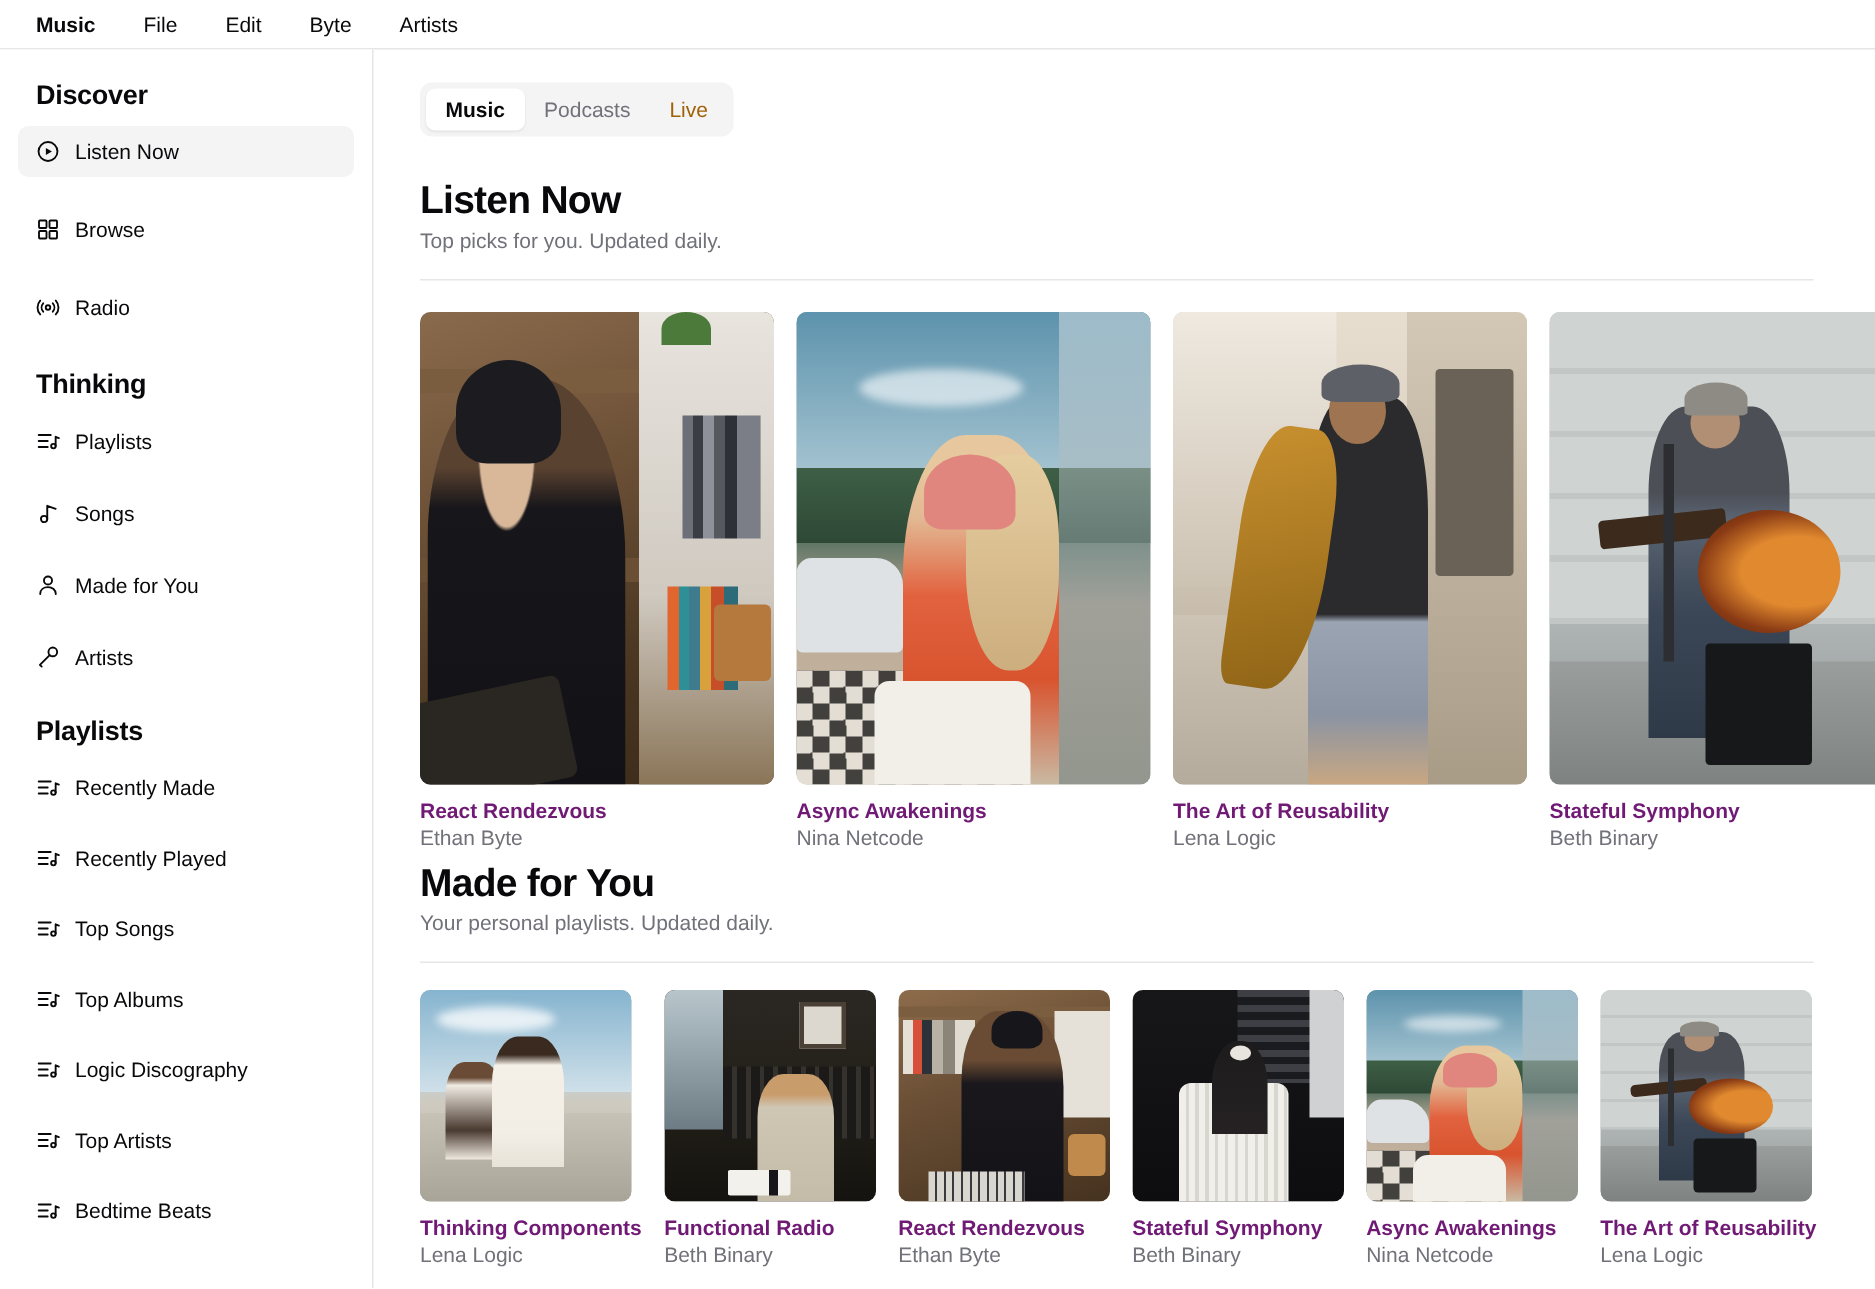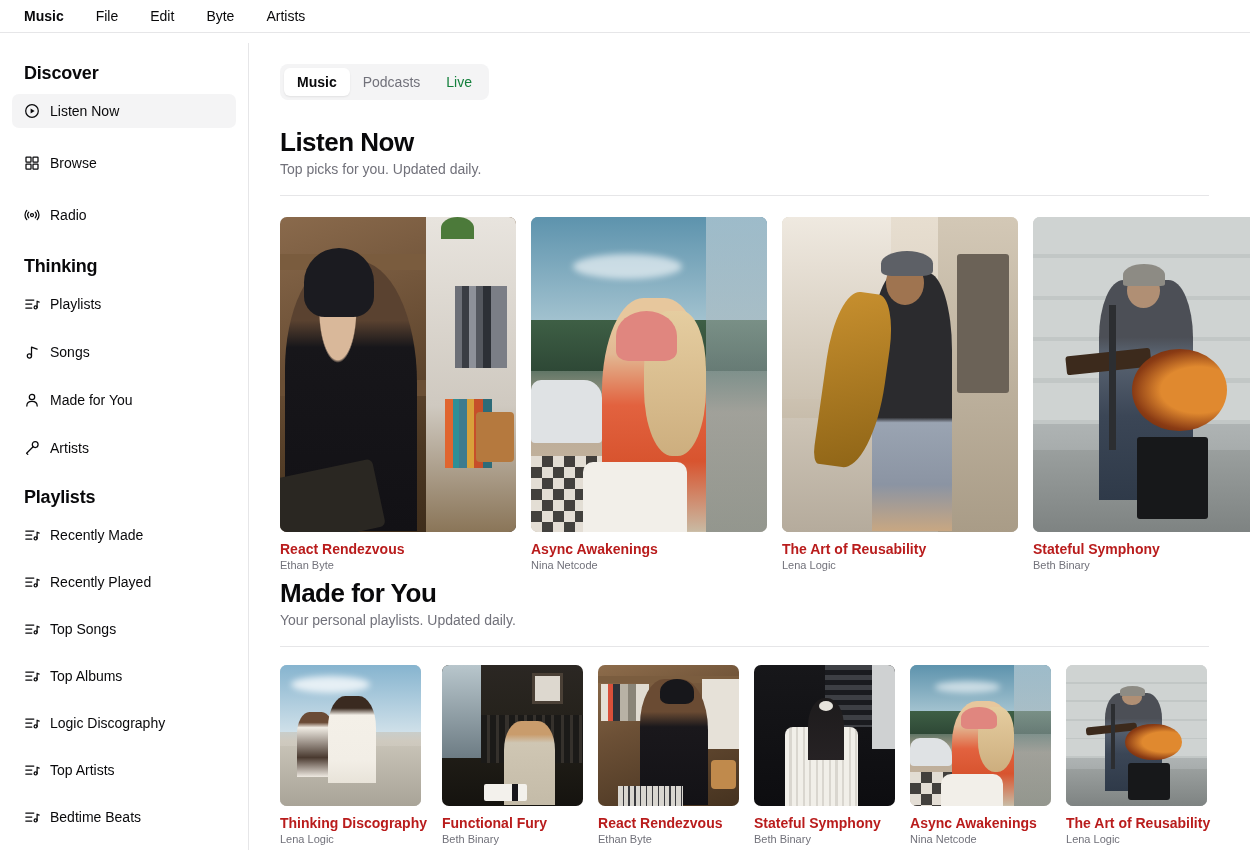--- a/index.html
+++ b/index.html
@@ -24,21 +24,21 @@
   .menu-item {
     font-size: 14px;
     padding: 4px 16px;
     color: #09090b;
     cursor: default;
     white-space: nowrap;
   }
   .menu-item.brand { font-weight: 700; }
 
   
-  .shell { display: flex; height: 826px; align-items: center; }
+  .shell { display: flex; height: 826px; }
 
   
   .sidebar {
     width: 249px;
     flex: 0 0 249px;
     border-right: 1px solid #e6e6e8;
     padding: 14px 12px 0 12px;
     overflow: hidden;
     background: #fff;
   }
@@ -102,21 +102,21 @@
     color: #71717a;
     cursor: default;
     line-height: 18px;
   }
   .tab.active {
     background: #ffffff;
     color: #09090b;
     font-weight: 700;
     box-shadow: 0 1px 2px rgba(0,0,0,.08);
   }
-  .tab.disabled { color: #15803d; }
+  .tab.disabled { color: #a16207; }
 
   .add-btn {
     display: inline-flex;
     align-items: center;
     gap: 8px;
     background: #f4610f;
     color: #ffffff;
     font-size: 14px;
     font-weight: 700;
     border: none;
@@ -156,25 +156,25 @@
     overflow: hidden;
     position: relative;
     background: #d6d3d0;
   }
   .album.large .art { width: 236px; height: 315px; }
   .album.small .art { width: 141px; height: 141px; }
   .album-title {
     font-size: 14px;
     font-weight: 700;
     margin-top: 9px;
-    color: #b91c1c;
+    color: #701a75;
     white-space: nowrap;
   }
   .album-artist {
-    font-size: 11px;
+    font-size: 14px;
     color: #71717a;
     margin-top: 2px;
     white-space: nowrap;
   }
 
   
   .art .scene { position: absolute; inset: 0; }
   .art .layer { position: absolute; }
 
   
@@ -519,34 +519,34 @@
             <div class="album small">
               <div class="art">
                 <div class="scene sc-duo">
                   <div class="layer sky"></div>
                   <div class="layer cloud"></div>
                   <div class="layer dock"></div>
                   <div class="layer p1"></div>
                   <div class="layer p2"></div>
                 </div>
               </div>
-              <div class="album-title">Thinking Discography</div>
+              <div class="album-title">Thinking Components</div>
               <div class="album-artist">Lena Logic</div>
             </div>
             <div class="album small">
               <div class="art">
                 <div class="scene sc-piano">
                   <div class="layer win"></div>
                   <div class="layer frame"></div>
                   <div class="layer records"></div>
                   <div class="layer person"></div>
                   <div class="layer keys"></div>
                 </div>
               </div>
-              <div class="album-title">Functional Fury</div>
+              <div class="album-title">Functional Radio</div>
               <div class="album-artist">Beth Binary</div>
             </div>
             <div class="album small">
               <div class="art">
                 <div class="scene sc-desk">
                   <div class="layer shelf"></div>
                   <div class="layer books"></div>
                   <div class="layer wall"></div>
                   <div class="layer person"></div>
                   <div class="layer hphone"></div>

